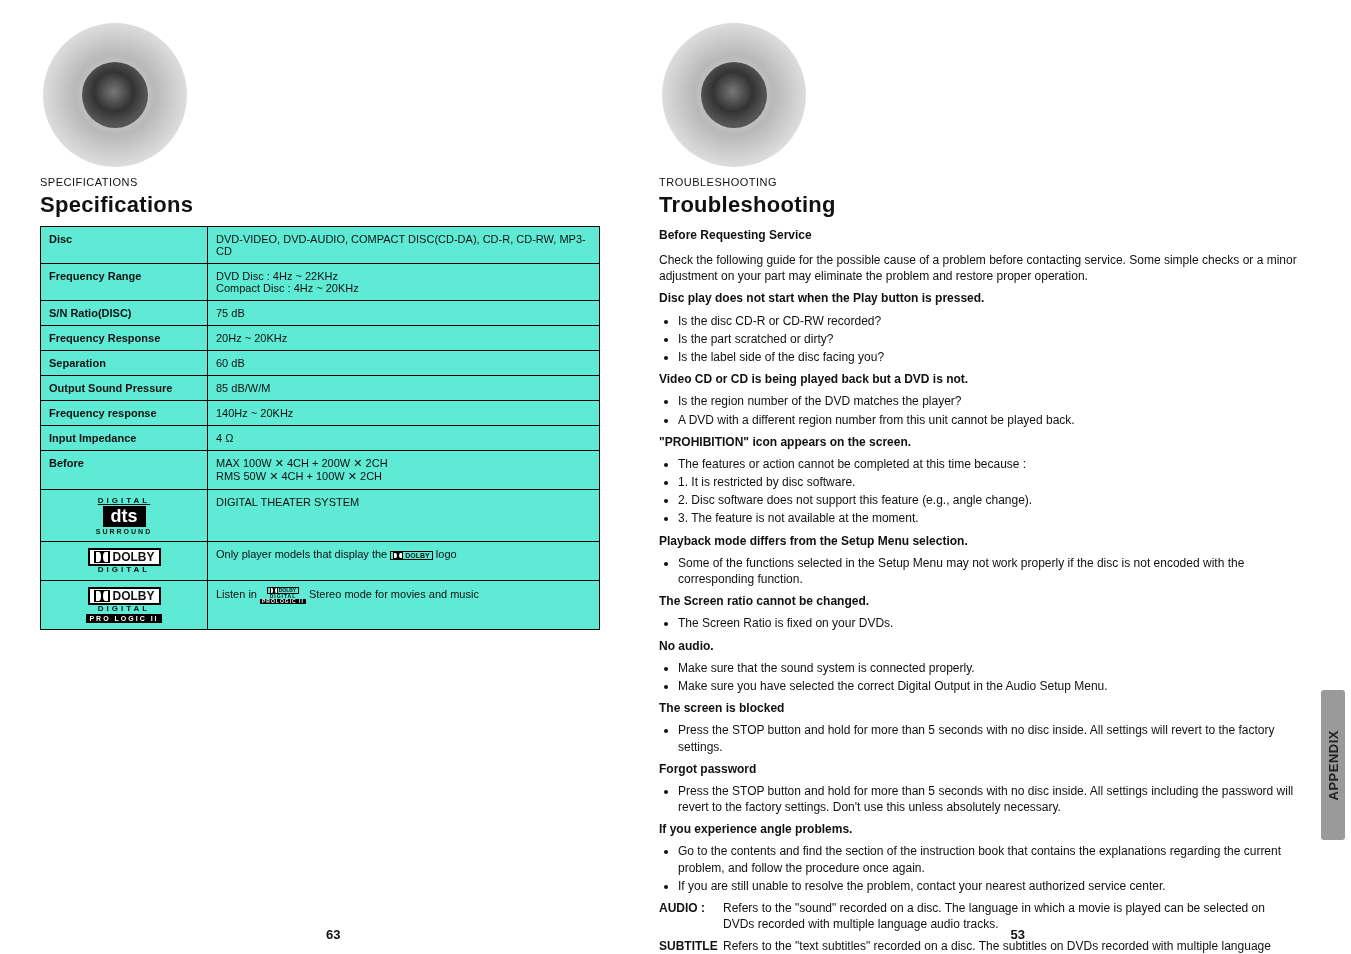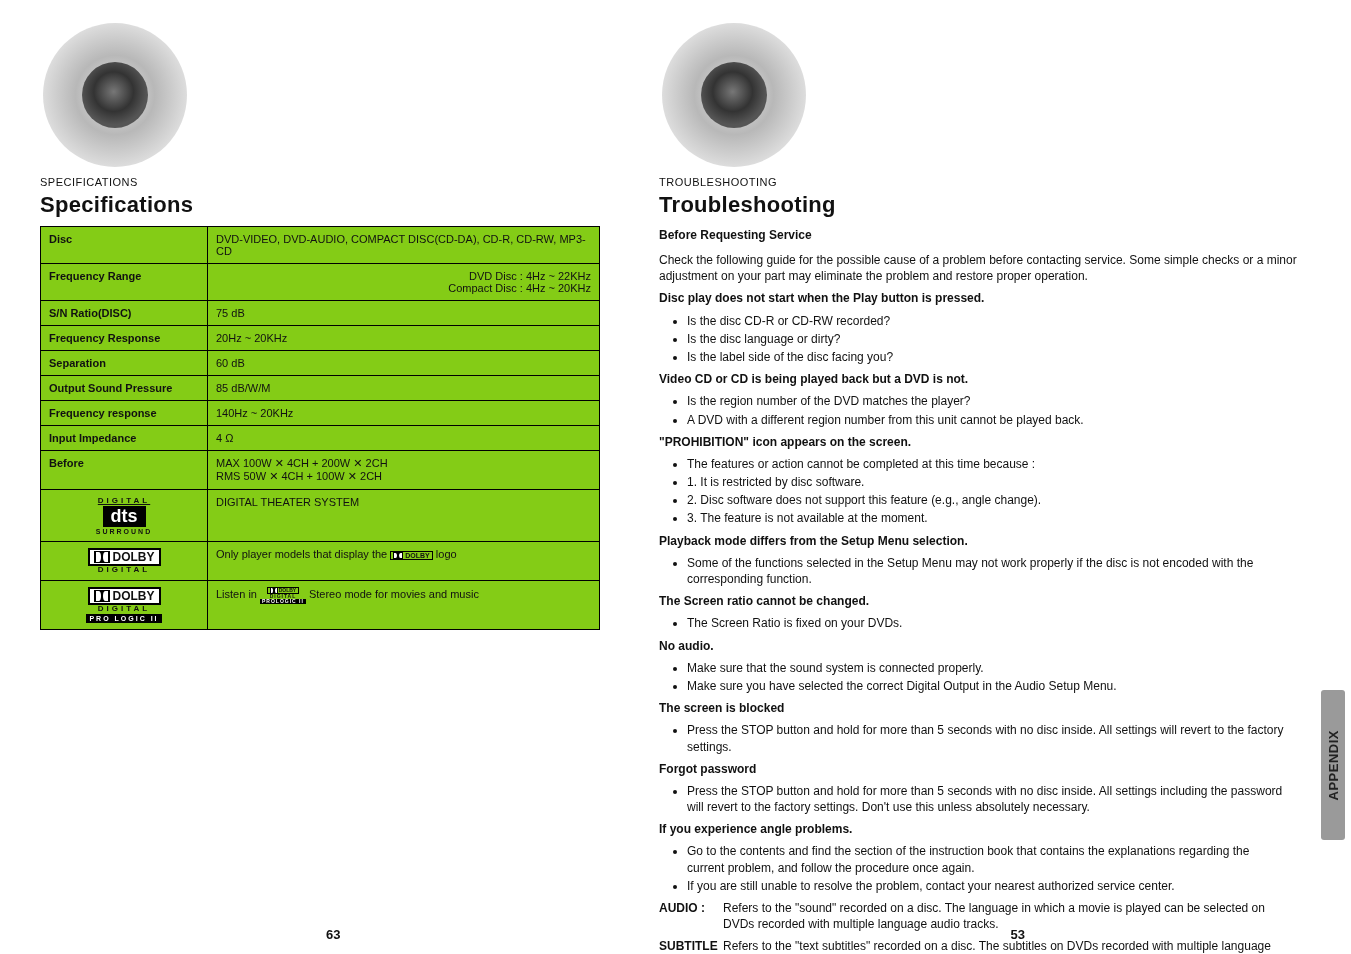--- a/index.html
+++ b/index.html
@@ -8,25 +8,25 @@
 .lc{left:40px;width:600px}
 .rc{left:659px;width:640px}
 .logo{position:relative;width:150px;height:150px;margin-bottom:6px}
 .logo svg{width:100%;height:100%}
 .ptitle{font-size:22px;font-weight:bold;letter-spacing:.3px;margin:0 0 2px}
 .section-label{font-size:11px;letter-spacing:.5px;margin:0 0 4px}
 .sub{font-size:12px;font-weight:bold;margin:10px 0}
 .body{font-size:12px;line-height:1.35}
 .body p{margin:6px 0}
 .body ul{margin:4px 0 6px 16px;padding:0}
-.body li{margin:2px 12px}
+.body li{margin:2px 3px}
 .dl{display:flex;}
 .dl .k{font-weight:bold;min-width:64px}
 table.spec{border-collapse:collapse;width:560px;margin-top:8px}
-table.spec td,table.spec th{border:1px solid #000;padding:6px 8px;text-align:left;font-size:11px;vertical-align:top;background:#84cc16}
+table.spec td,table.spec th{border:1px solid #000;padding:6px 8px;text-align:left;font-size:11px;vertical-align:top;background:#5eead4}
 table.spec th{width:150px;font-weight:bold}
 .dolby-box{display:inline-flex;align-items:center;border:2px solid #000;padding:1px 4px;font-weight:bold;font-size:12px;background:#fff}
 .dolby-dd{display:inline-block;width:16px;height:12px;margin-right:3px;background:#000;position:relative}
 .dolby-dd::before,.dolby-dd::after{content:"";position:absolute;top:1px;width:5px;height:10px;background:#fff;border-radius:0 50% 50% 0/0 50% 50% 0}
 .dolby-dd::before{left:2px}
 .dolby-dd::after{right:2px;transform:scaleX(-1)}
 .dolby-stack{display:flex;flex-direction:column;align-items:center;line-height:1}
 .dolby-stack .l1{font-size:8px;letter-spacing:3px;font-weight:bold}
 .dolby-stack .l2{font-size:7px;letter-spacing:2px;font-weight:bold;background:#000;color:#fff;padding:1px 3px;margin-top:1px}
 .dts-logo{display:flex;flex-direction:column;align-items:center;font-weight:bold}
@@ -80,21 +80,21 @@
     <h1 class="ptitle">Specifications</h1>
 
     <table class="spec">
       <tbody id="specbody">
           <tr>
             <th>Disc</th>
             <td style="white-space: pre-line; margin-top: 48px;">DVD-VIDEO, DVD-AUDIO, COMPACT DISC(CD-DA), CD-R, CD-RW, MP3-CD</td>
           </tr>
           <tr>
             <th>Frequency Range</th>
-            <td style="white-space: pre-line; text-align: right;">DVD Disc : 4Hz ~ 22KHz
+            <td style="white-space: pre-line;">DVD Disc : 4Hz ~ 22KHz
 Compact Disc : 4Hz ~ 20KHz</td>
           </tr>
           <tr>
             <th>S/N Ratio(DISC)</th>
             <td style="white-space: pre-line;">75 dB</td>
           </tr>
           <tr>
             <th>Frequency Response</th>
             <td style="white-space: pre-line;">20Hz ~ 20KHz</td>
           </tr>
@@ -166,21 +166,21 @@
     <p class="section-label">TROUBLESHOOTING</p>
     <h1 class="ptitle">Troubleshooting</h1>
     <p class="sub">Before Requesting Service</p>
     <div class="body">
       <p>Check the following guide for the possible cause of a problem before contacting service.
 Some simple checks or a minor adjustment on your part may eliminate the problem and restore proper operation.</p>
       <div id="tslist">
           <p style="font-weight: bold;">Disc play does not start when the Play button is pressed.</p>
           <ul>
             <li>Is the disc CD-R or CD-RW recorded?</li>
-            <li>Is the disc language or dirty?</li>
+            <li>Is the part scratched or dirty?</li>
             <li>Is the label side of the disc facing you?</li>
           </ul>
           <p style="font-weight: bold;">Video CD or CD is being played back but a DVD is not.</p>
           <ul>
             <li>Is the region number of the DVD matches the player?</li>
             <li>A DVD with a different region number from this unit cannot be played back.</li>
           </ul>
           <p style="font-weight: bold;">"PROHIBITION" icon appears on the screen.</p>
           <ul>
             <li>The features or action cannot be completed at this time because :</li>

